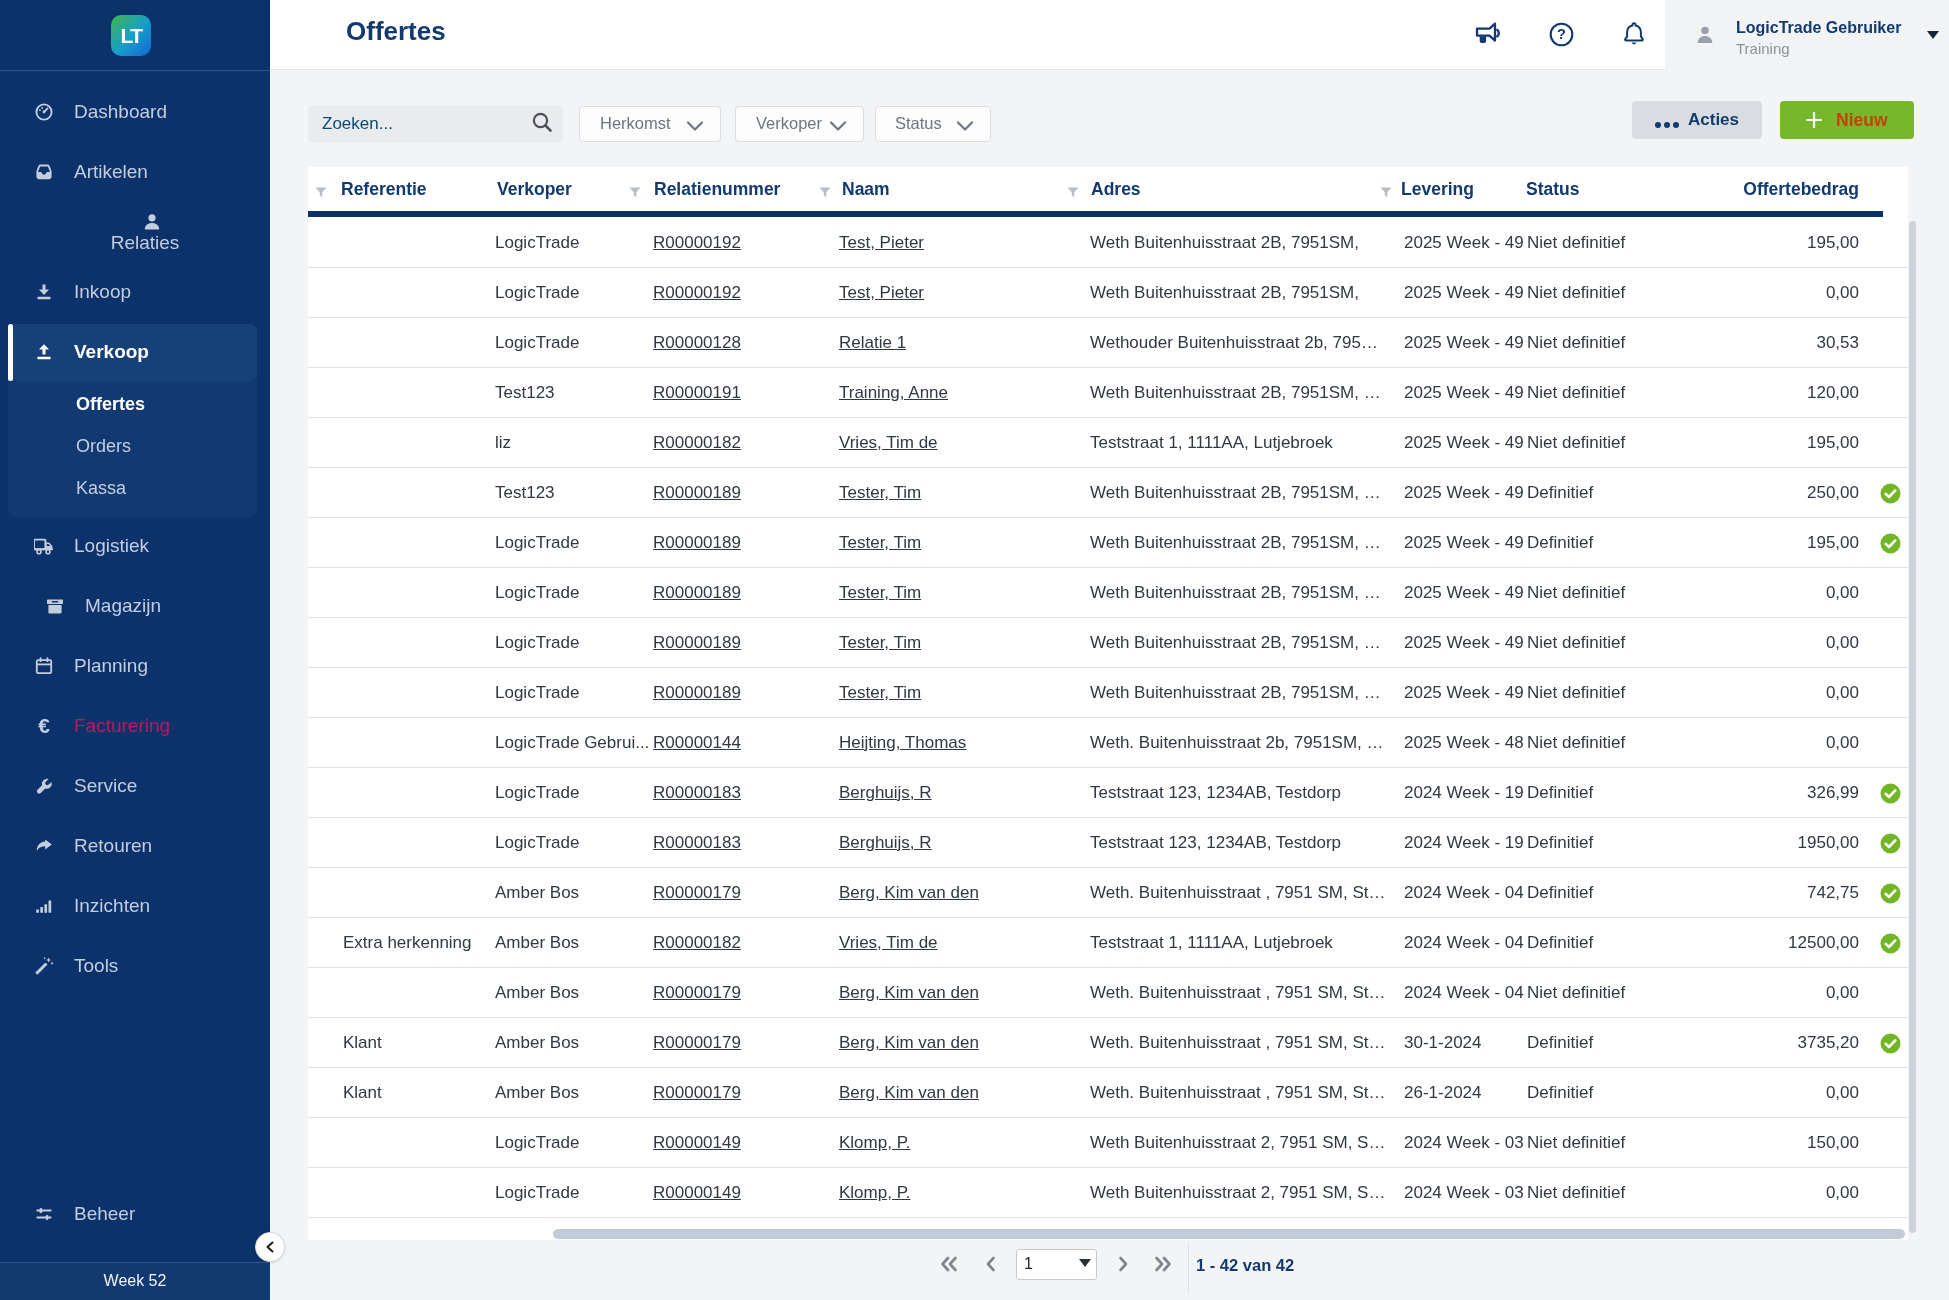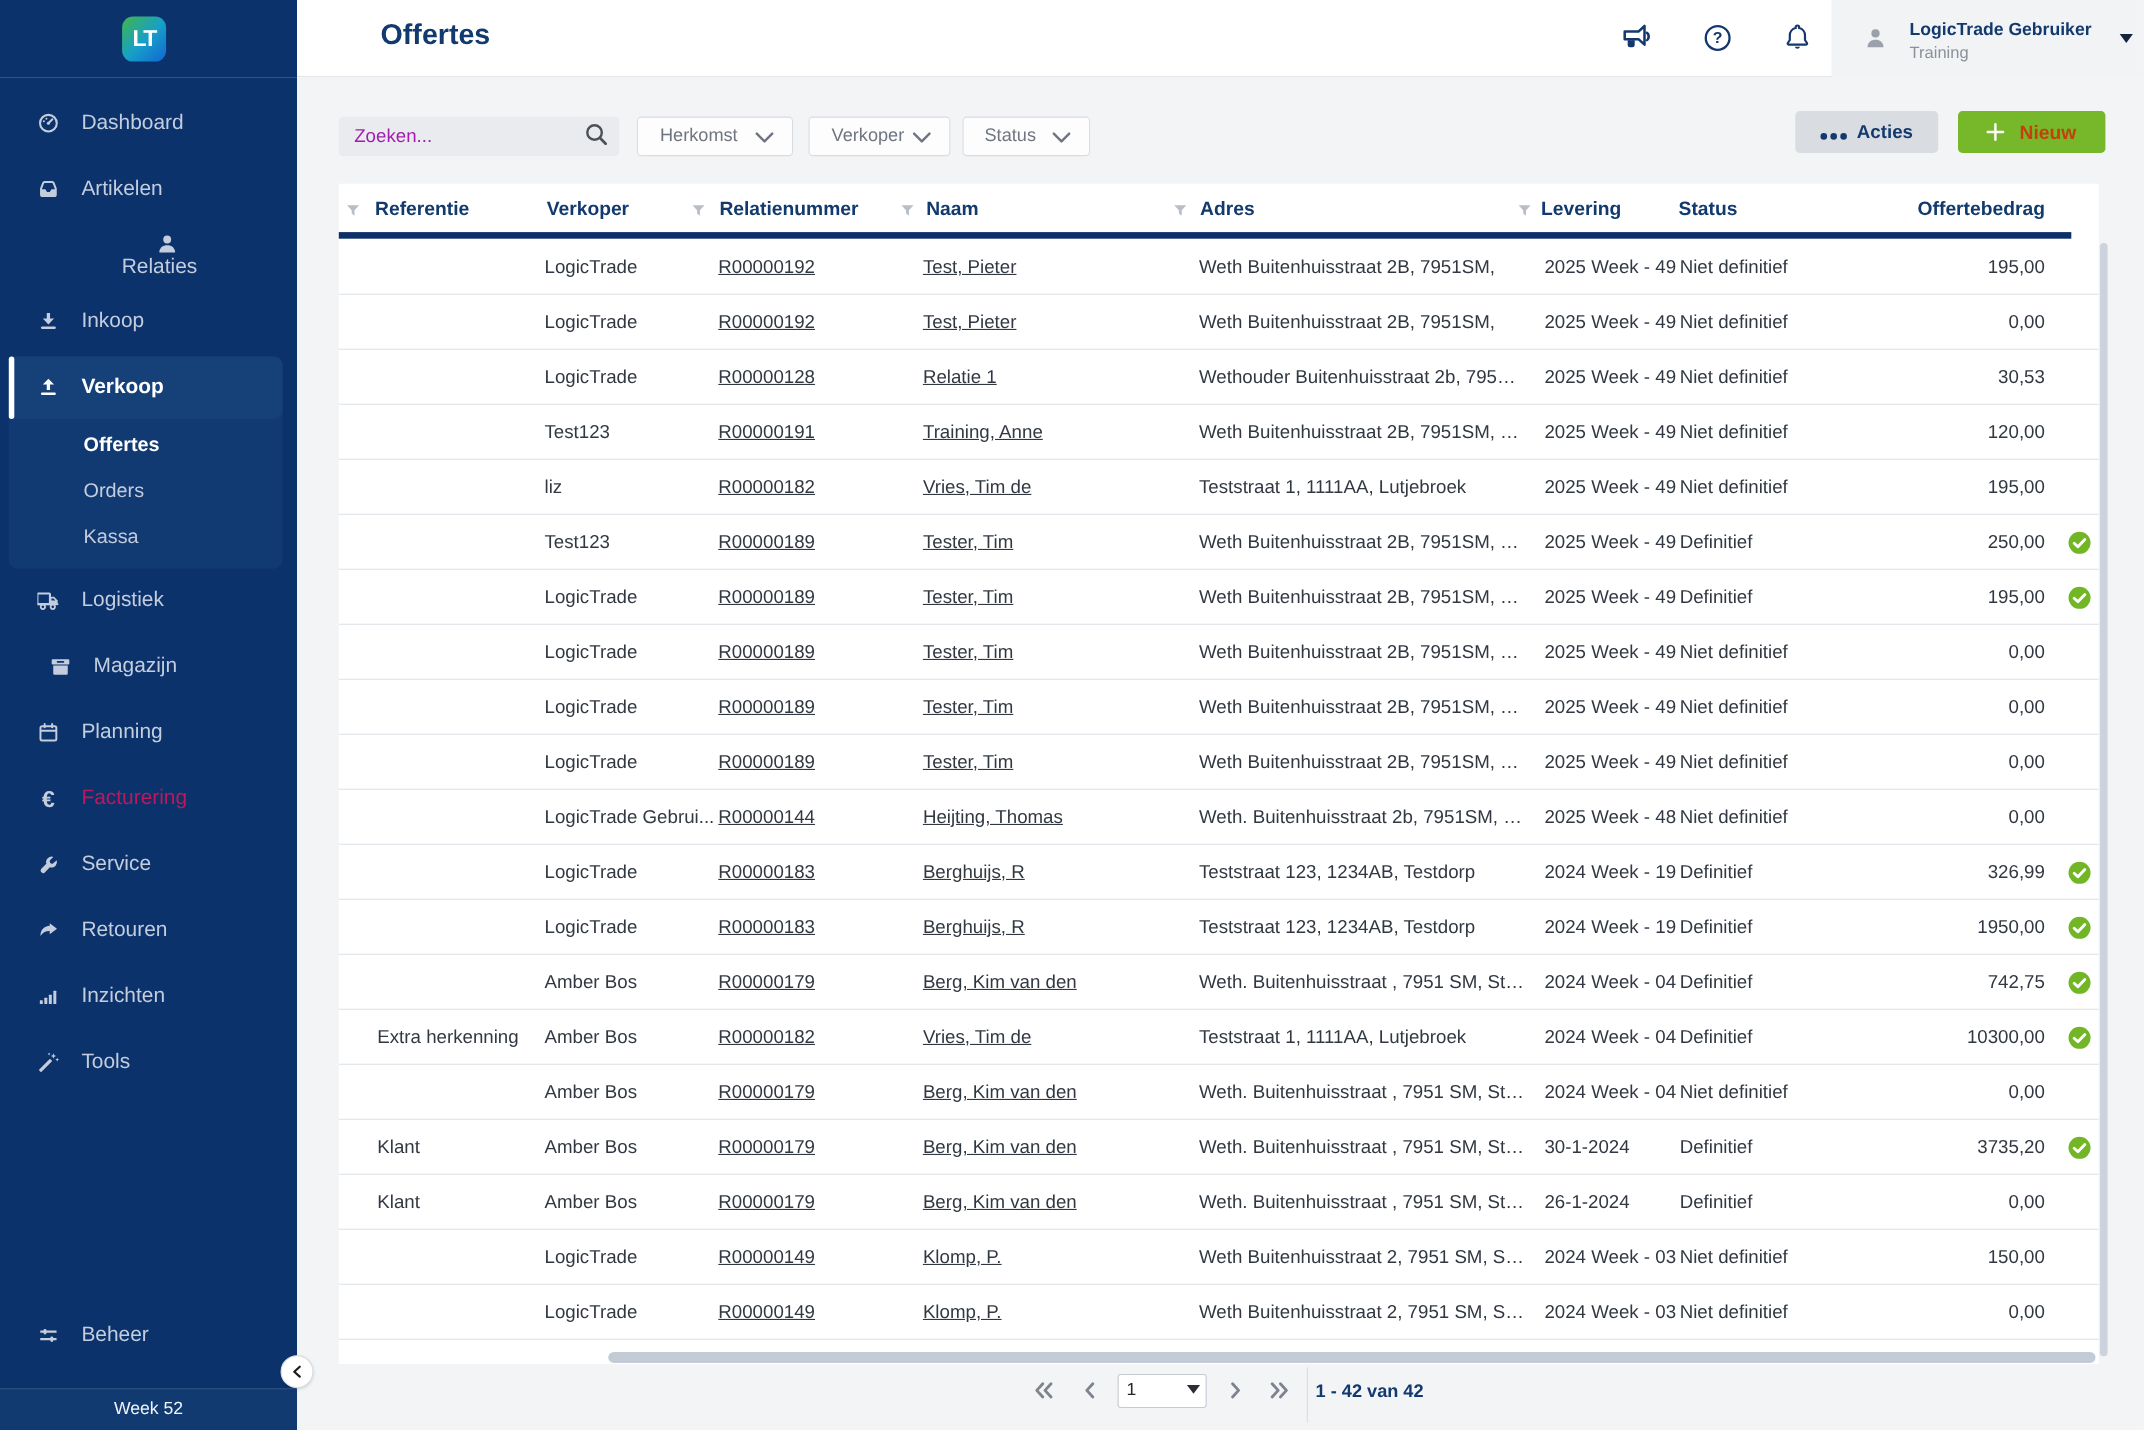--- a/index.html
+++ b/index.html
@@ -216,21 +216,21 @@
 <div class="abs" style="left:1694px;top:24px;"><svg width="22" height="22" viewBox="0 0 20 20">
       <g color="#9aa1ab">
         <circle cx="10" cy="5.8" r="3.4" fill="currentColor"></circle>
         <path d="M3.4 17.2 c0-4 3-6.2 6.6-6.2 s6.6 2.2 6.6 6.2 z" fill="currentColor"></path>
       </g>
     </svg></div>
 <div class="abs" style="left:1736px;top:19px;font-size:16px;font-weight:bold;color:#123a6e;">LogicTrade Gebruiker</div>
 <div class="abs" style="left:1736px;top:40px;font-size:15px;color:#8a919b;">Training</div>
 <div class="abs" style="left:1927px;top:31px;width:0;height:0;border-left:6.5px solid transparent;border-right:6.5px solid transparent;border-top:8px solid #16233c;"></div>
 <div class="abs" style="left:308px;top:106px;width:255px;height:36px;background:#e9ebee;border-radius:4px;"></div>
-<div class="abs" style="left:322px;top:114px;font-size:17px;color:#a21caf;">Zoeken...</div>
+<div class="abs" style="left:322px;top:114px;font-size:17px;color:#0c4a6e;">Zoeken...</div>
 <div class="abs" style="left:530px;top:110px;"><svg width="26" height="26" viewBox="0 0 26 26">
       <circle cx="10.5" cy="10.5" r="6.6" fill="none" stroke="#4b5158" stroke-width="2.2"></circle>
       <path d="M15.5 15.5 L20.6 20.6" stroke="#4b5158" stroke-width="2.5" stroke-linecap="round"></path>
     </svg></div>
 <div class="abs" style="left:579px;top:106px;width:142px;height:36px;background:#fdfdfe;border:1px solid #d9dce0;border-radius:4px;"></div>
 <div class="abs" style="left:600px;top:114px;font-size:16.5px;color:#6e7580;">Herkomst</div>
 <div class="abs" style="left:686px;top:118px;"><svg width="18" height="12" viewBox="0 0 18 12">
       <path d="M2 2.5 L9 9.5 L16 2.5" fill="none" stroke="#6e7580" stroke-width="2.2" stroke-linecap="round" stroke-linejoin="round"></path>
     </svg></div>
 <div class="abs" style="left:735px;top:106px;width:129px;height:36px;background:#fdfdfe;border:1px solid #d9dce0;border-radius:4px;"></div>
@@ -429,21 +429,21 @@
     </svg></div>
 <div class="sep" style="top:917px;"></div>
 <div class="cell" style="left:343px;top:932px;">Extra herkenning</div>
 <div class="cell" style="left:495px;top:932px;">Amber Bos</div>
 <div class="cell lnk" style="left:653px;top:932px;">R00000182</div>
 <div class="cell lnk" style="left:839px;top:932px;">Vries, Tim de</div>
 <div class="cell" style="left:1090px;top:932px;width:296px;overflow:hidden;text-overflow:ellipsis;">Teststraat 1, 1111AA, Lutjebroek</div>
 <div class="cell" style="left:1404px;top:932px;">2024 Week - 04</div>
 <div class="cell" style="left:1527px;top:932px;">Definitief</div>
 <div class="cell" style="right:1949px;top:932px;"></div>
-<div class="cell" style="left:1659px;top:932px;width:200px;text-align:right;">10300,00</div>
+<div class="cell" style="left:1659px;top:932px;width:200px;text-align:right;">12500,00</div>
 <div class="abs" style="left:1880px;top:933px;"><svg width="21" height="21" viewBox="0 0 21 21">
       <circle cx="10.5" cy="10.5" r="10" fill="#72b626"></circle>
       <path d="M5.6 10.8 L9 14 L15.3 7.4" fill="none" stroke="#ffffff" stroke-width="2.6" stroke-linecap="round" stroke-linejoin="round"></path>
     </svg></div>
 <div class="sep" style="top:967px;"></div>
 <div class="cell" style="left:495px;top:982px;">Amber Bos</div>
 <div class="cell lnk" style="left:653px;top:982px;">R00000179</div>
 <div class="cell lnk" style="left:839px;top:982px;">Berg, Kim van den</div>
 <div class="cell" style="left:1090px;top:982px;width:296px;overflow:hidden;text-overflow:ellipsis;">Weth. Buitenhuisstraat , 7951 SM, Staphorst</div>
 <div class="cell" style="left:1404px;top:982px;">2024 Week - 04</div>

